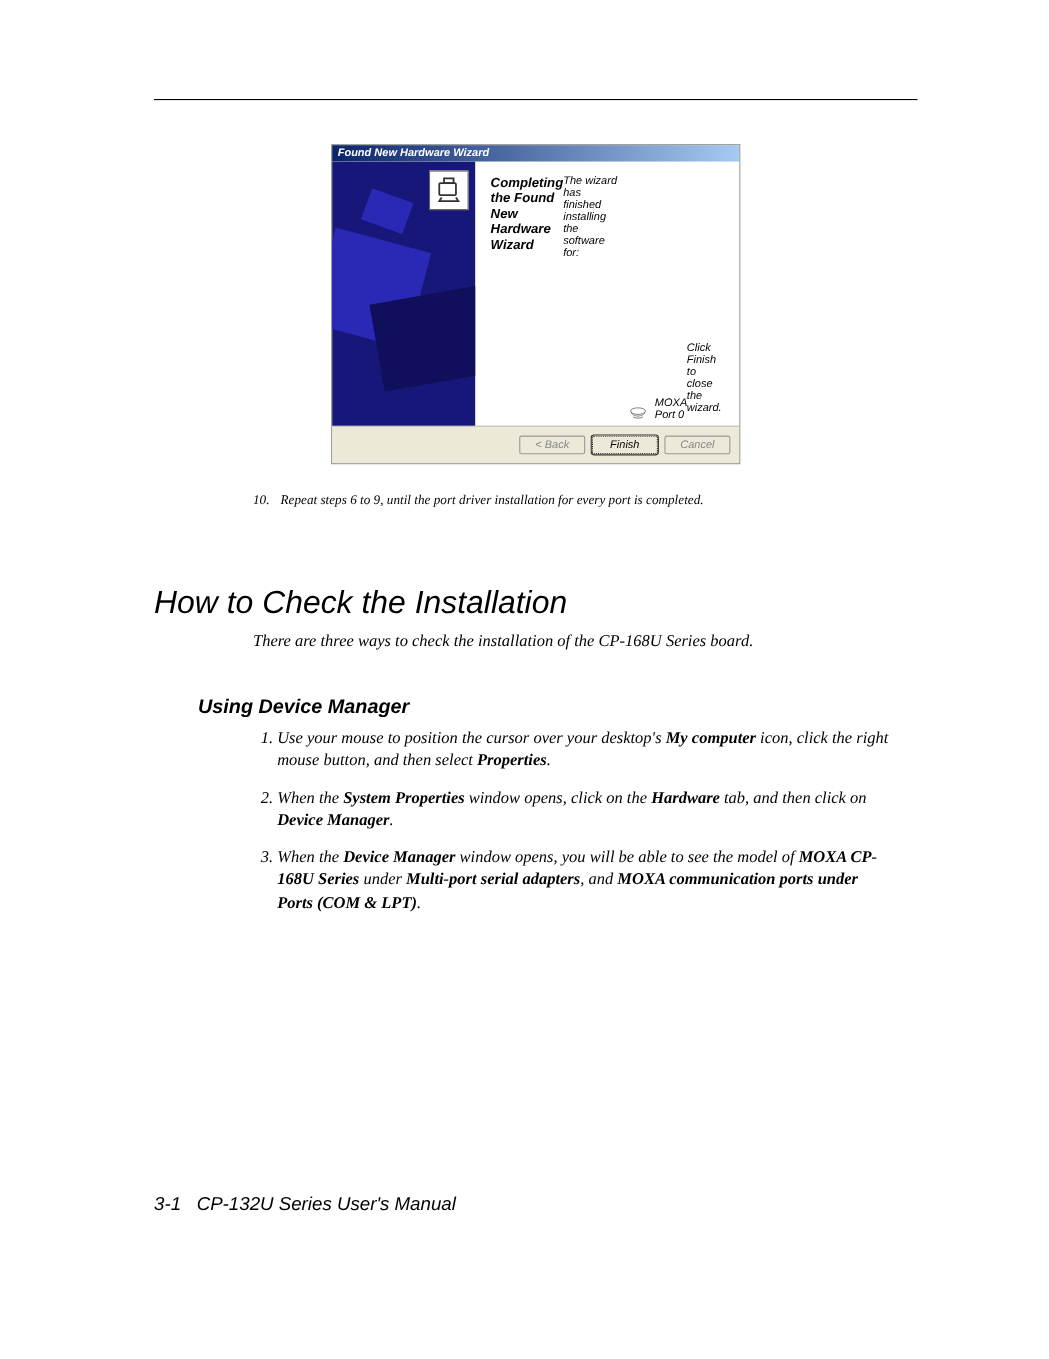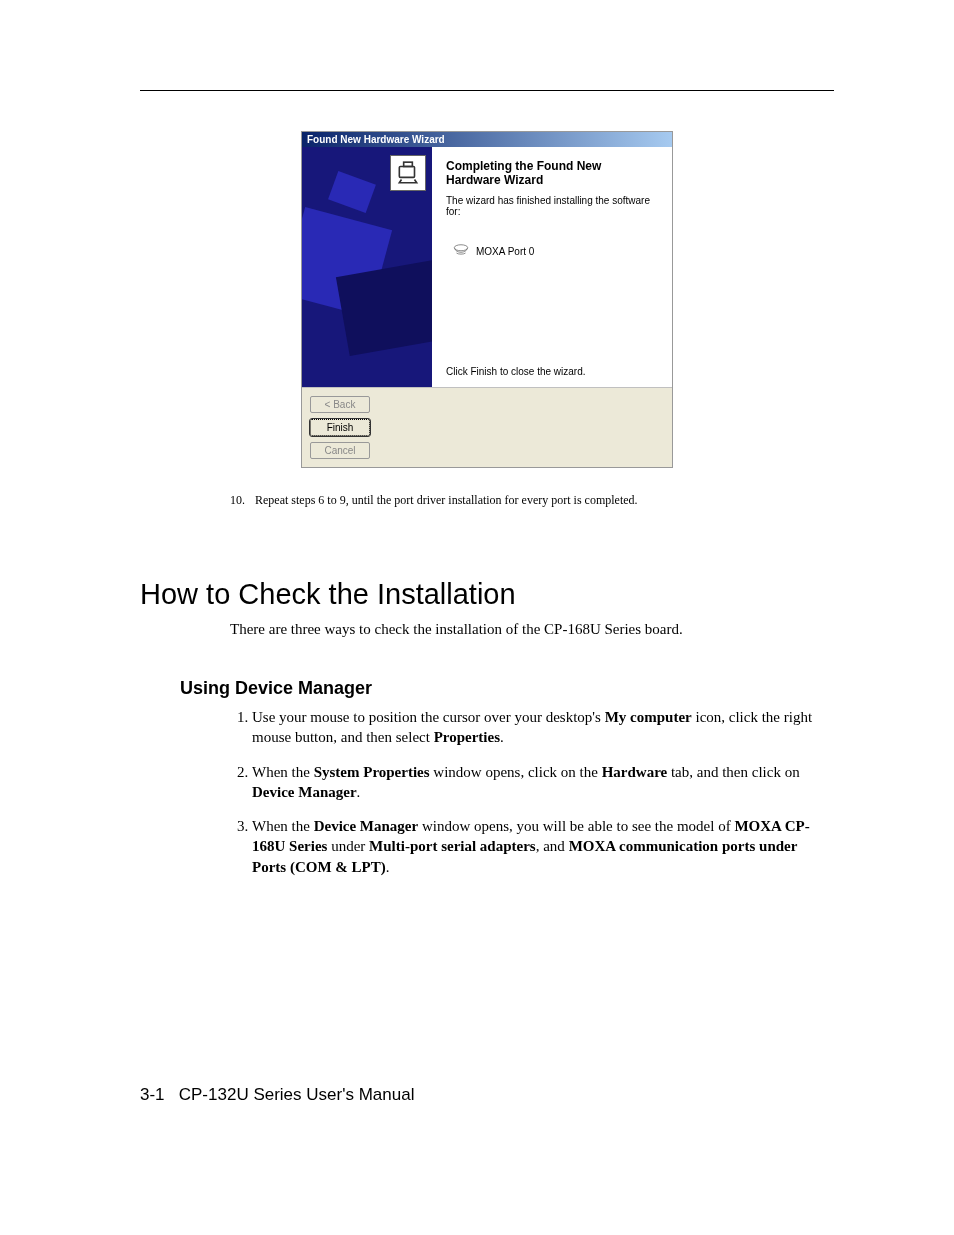--- a/index.html
+++ b/index.html
@@ -8,20 +8,21 @@
     background: #fff;
     font-family: "Times New Roman", Times, serif;
     color: #000;
     width: 954px;
   }
   .page {
     padding: 90px 120px 48px 140px;
     box-sizing: border-box;
     min-height: 1235px;
     position: relative;
+    font-style: italic;
   }
   .hr {
     border-top: 1px solid #000;
     margin-bottom: 40px;
   }
   .wizard {
     width: 370px;
     margin: 0 auto 25px auto;
     border: 1px solid #999;
     background: #ece9d8;
@@ -79,21 +80,21 @@
     border: 1px solid #666;
     display: flex;
     align-items: center;
     justify-content: center;
   }
   .wizard-sidebar .icon-box svg { width: 26px; height: 26px; }
   .wizard-content {
     flex: 1;
     padding: 12px 14px 4px 14px;
     display: flex;
-    flex-direction: column;
+    flex-direction: row;
     font-size: 10px;
     color: #000;
   }
   .wizard-content h3 {
     font-size: 12px;
     font-weight: bold;
     margin: 0 0 8px 0;
     font-family: Tahoma, Arial, sans-serif;
   }
   .wizard-content .desc { margin-bottom: 6px; }
@@ -108,21 +109,20 @@
     margin-top: auto;
     padding-bottom: 6px;
   }
   .wizard-footer {
     background: #ece9d8;
     padding: 8px;
     display: flex;
     justify-content: flex-end;
     gap: 6px;
     border-top: 1px solid #c0c0c0;
-    flex-direction: column;
   }
   .win-btn {
     font-family: Tahoma, Arial, sans-serif;
     font-size: 10px;
     padding: 2px 0;
     width: 58px;
     text-align: center;
     background: #ece9d8;
     border: 1px solid #999;
     border-radius: 2px;

